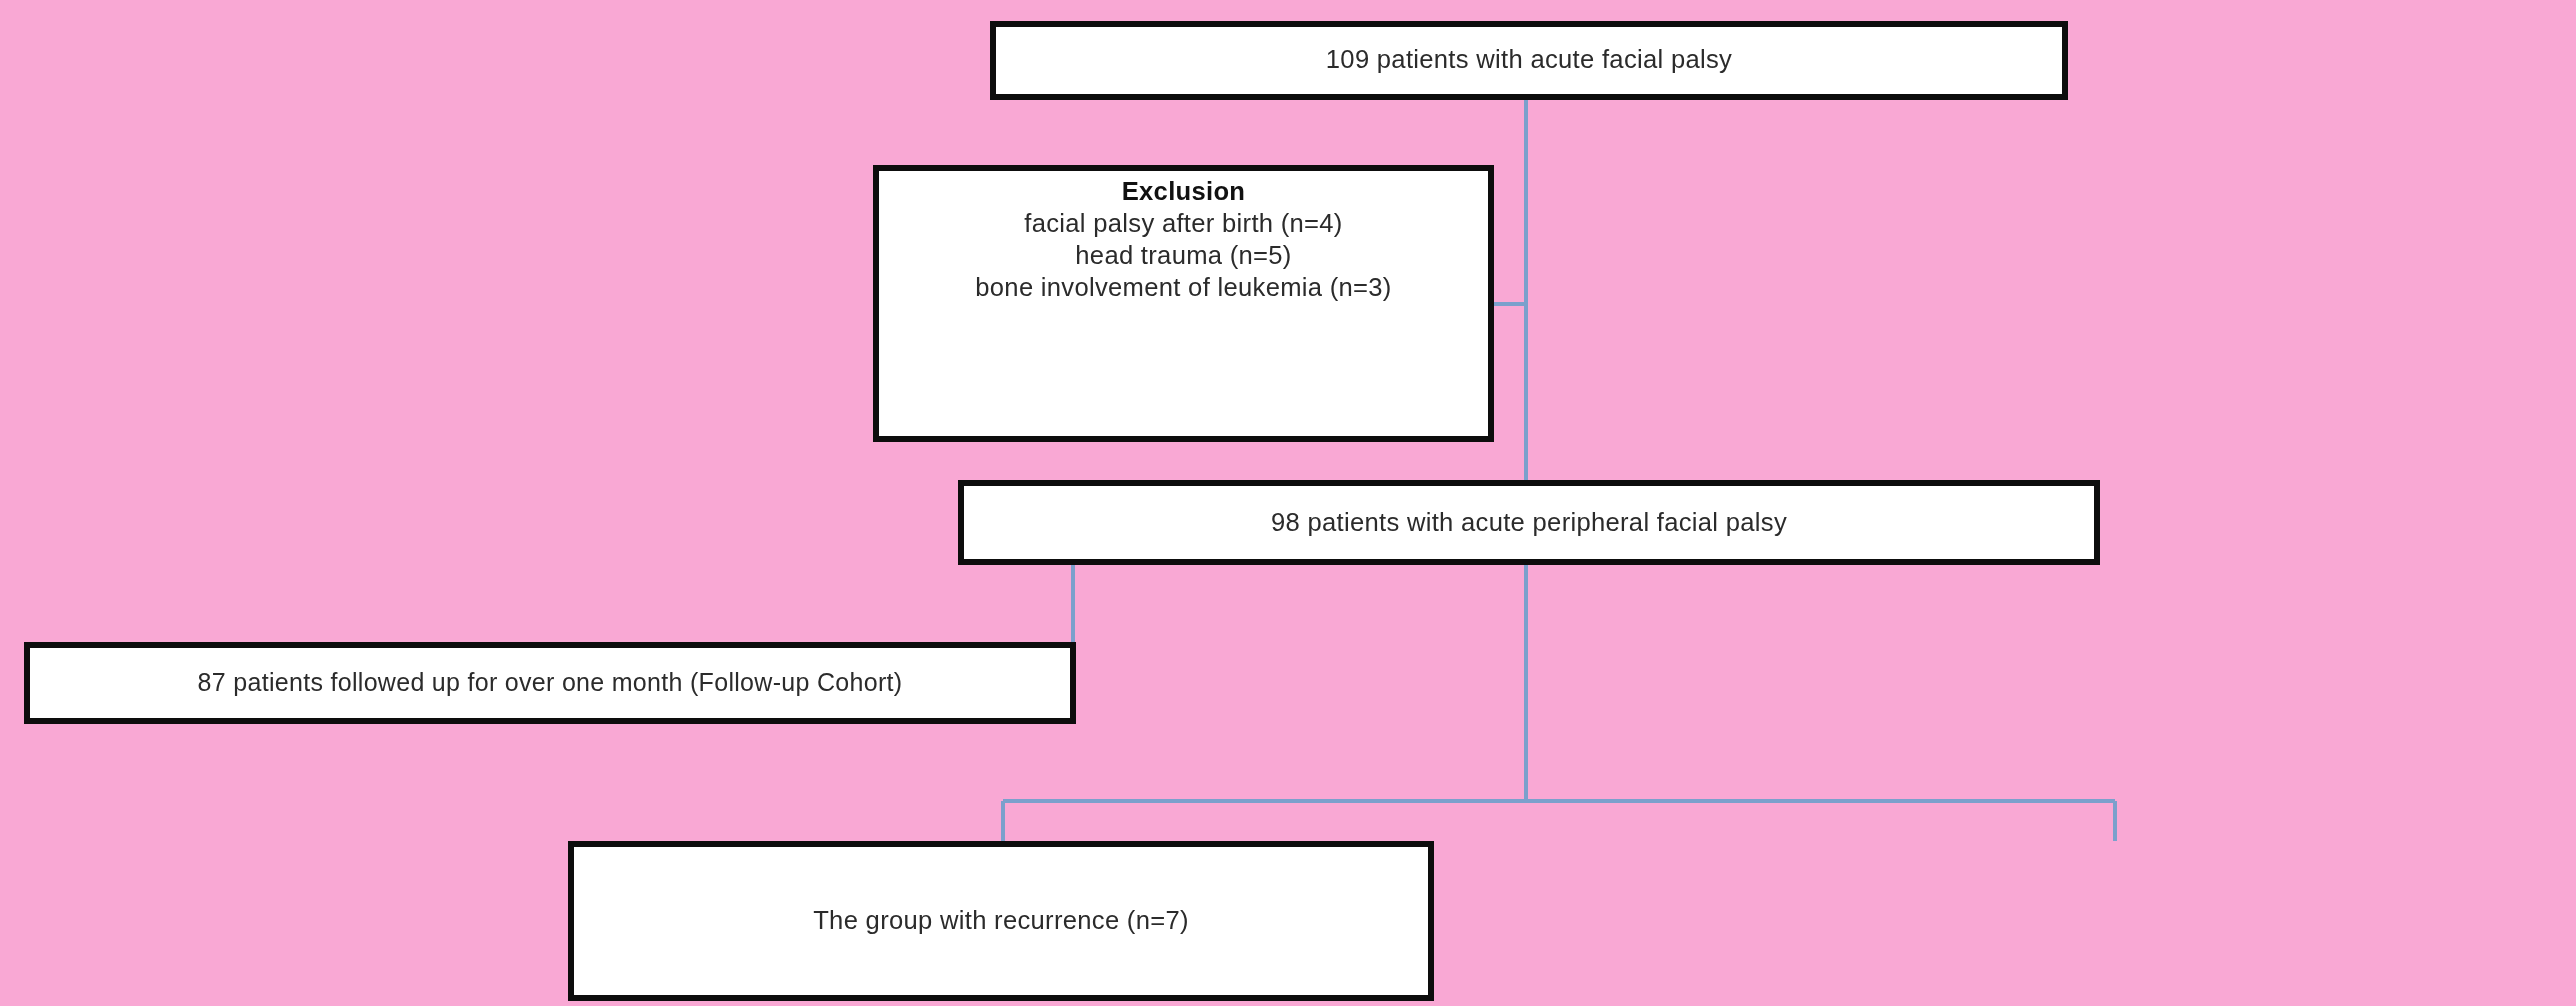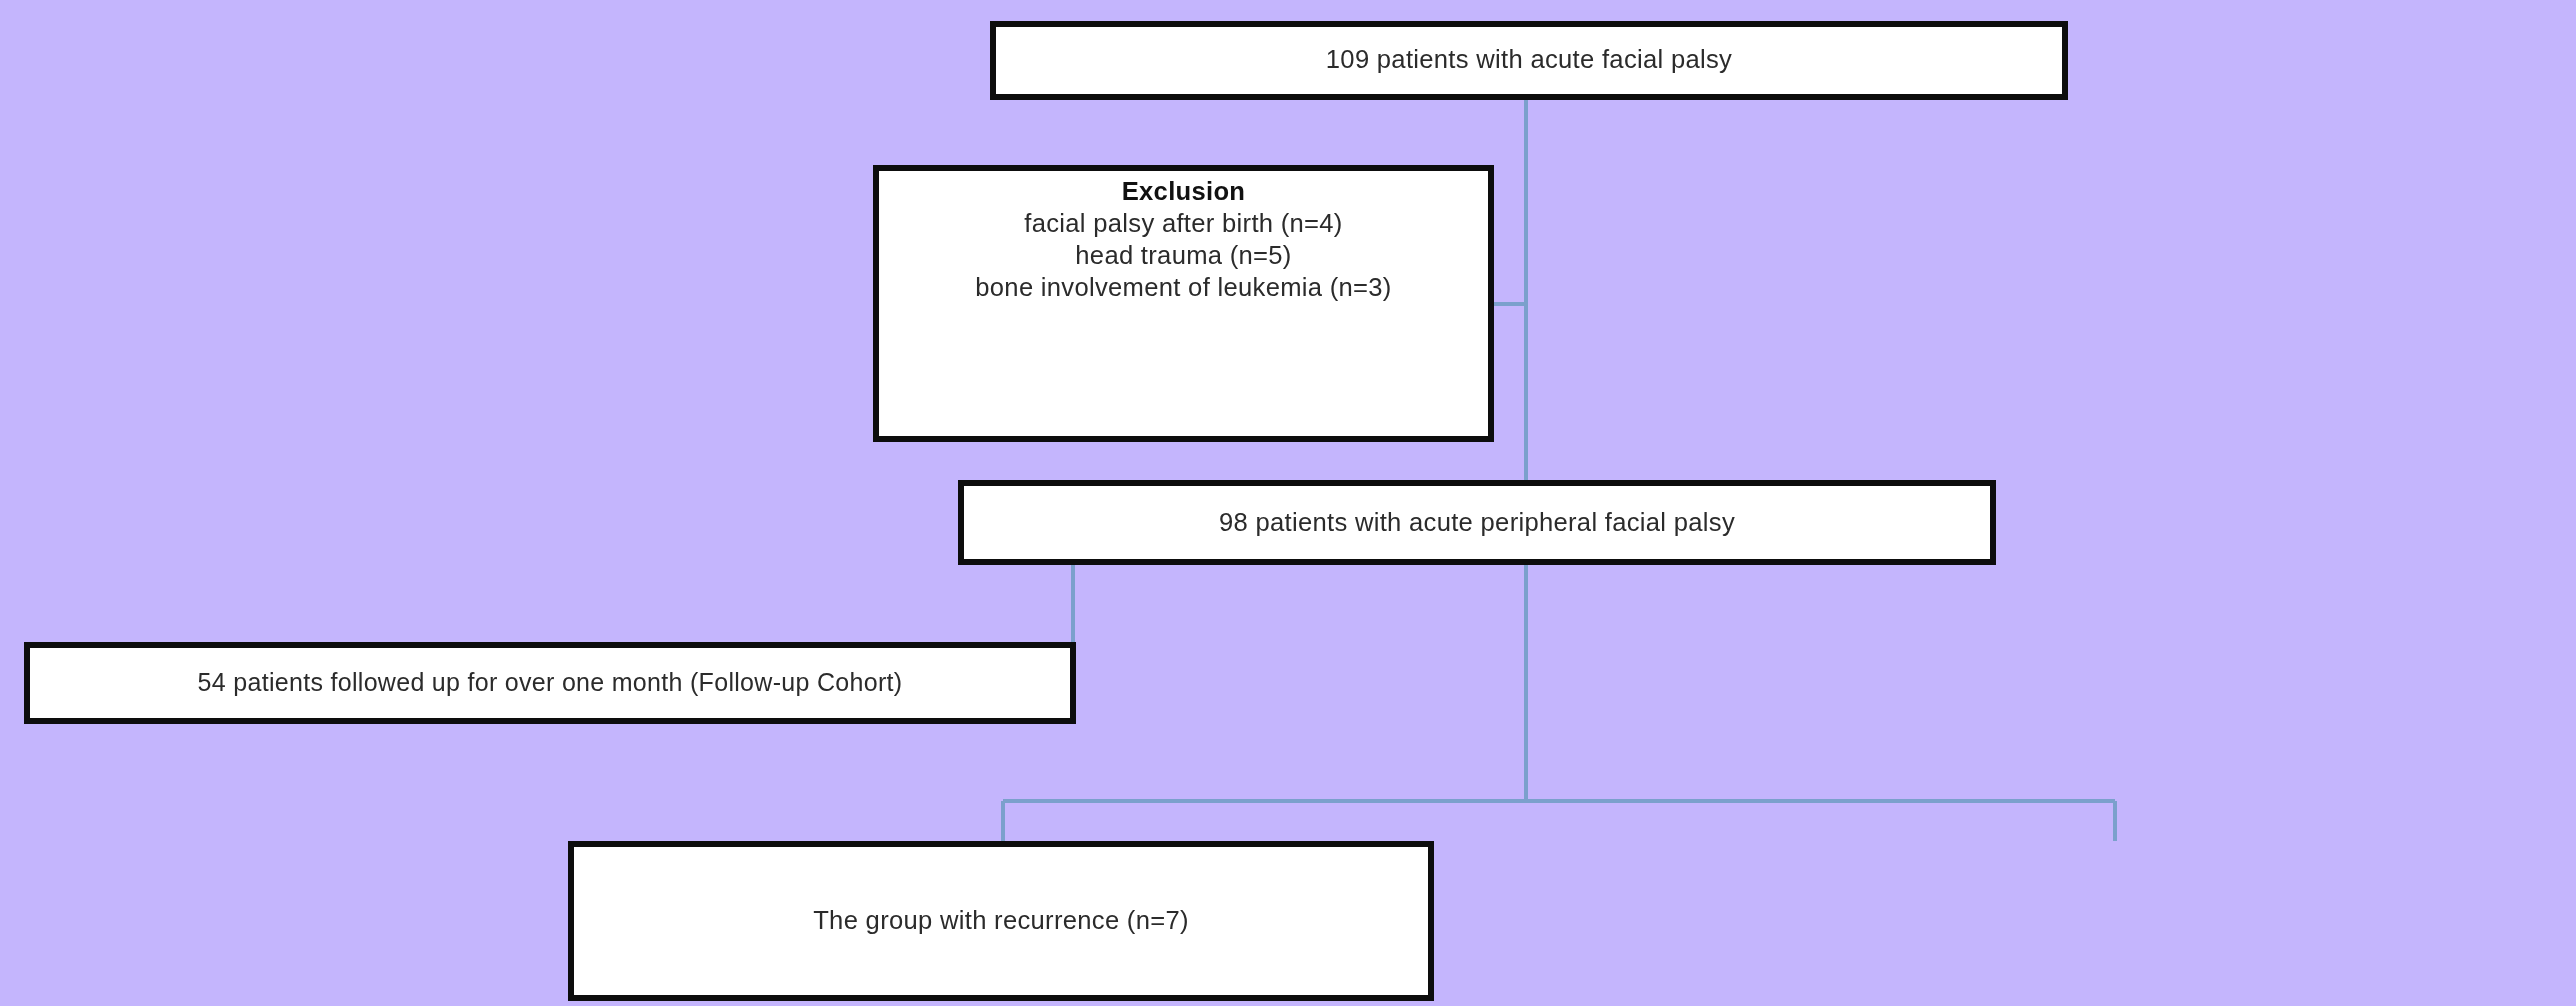--- a/index.html
+++ b/index.html
@@ -7,21 +7,21 @@
     padding: 0;
     background: #ffffff;
   }
   body {
     font-family: "Liberation Sans", sans-serif;
   }
   #flow-root {
     position: relative;
     width: 2576px;
     height: 1007px;
-    background: #c4b5fd;
+    background: #f9a8d4;
     overflow: hidden;
   }
 
   
   .connector-layer {
     position: absolute;
     left: 0;
     top: 0;
     width: 2576px;
     height: 1007px;
@@ -58,21 +58,21 @@
     width: 621px; height: 277px;
     justify-content: flex-start;
     padding: 5.1px 0;
   }
   #node-exclusion .node-line.heading {
     font-weight: bold;
     color: #111111;
   }
   #node-peripheral {
     left: 958px; top: 480px;
-    width: 1038px; height: 85px;
+    width: 1142px; height: 85px;
   }
   #node-followup {
     left: 24px; top: 642px;
     width: 1052px; height: 82px;
   }
   #node-followup .node-line {
     font-size: 25px;
   }
   #node-recurrence {
     left: 568px; top: 841px;
@@ -116,21 +116,21 @@
     <div class="node-line">facial palsy after birth (n=4)</div>
     <div class="node-line">head trauma (n=5)</div>
     <div class="node-line">bone involvement of leukemia (n=3)</div>
   </div>
 
   <div class="node" id="node-peripheral">
     <div class="node-line">98 patients with acute peripheral facial palsy</div>
   </div>
 
   <div class="node" id="node-followup">
-    <div class="node-line">54 patients followed up for over one month (Follow-up Cohort)</div>
+    <div class="node-line">87 patients followed up for over one month (Follow-up Cohort)</div>
   </div>
 
   <div class="node" id="node-recurrence">
     <div class="node-line">The group with recurrence  (n=7)</div>
   </div>
 
 
 </div>
 
 

